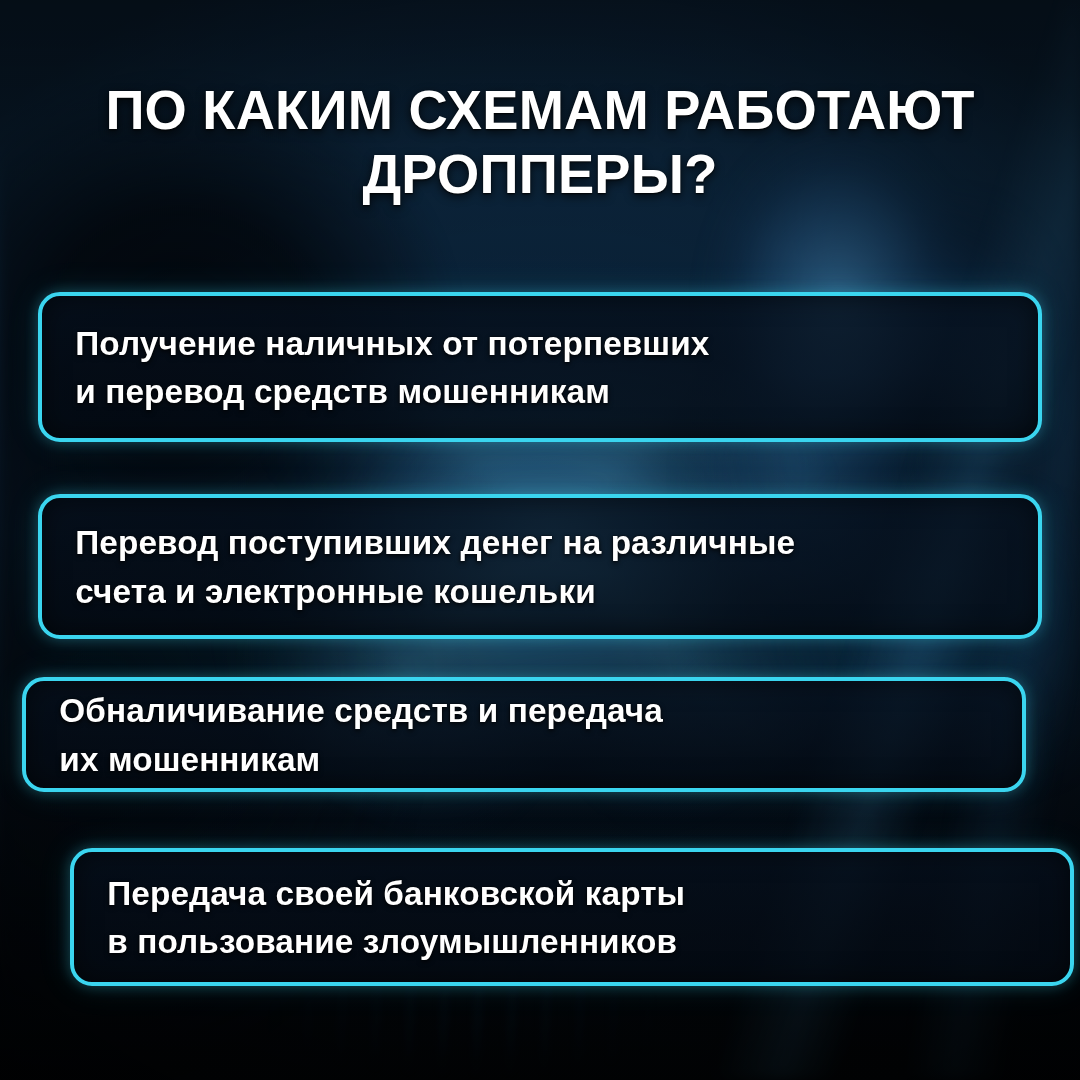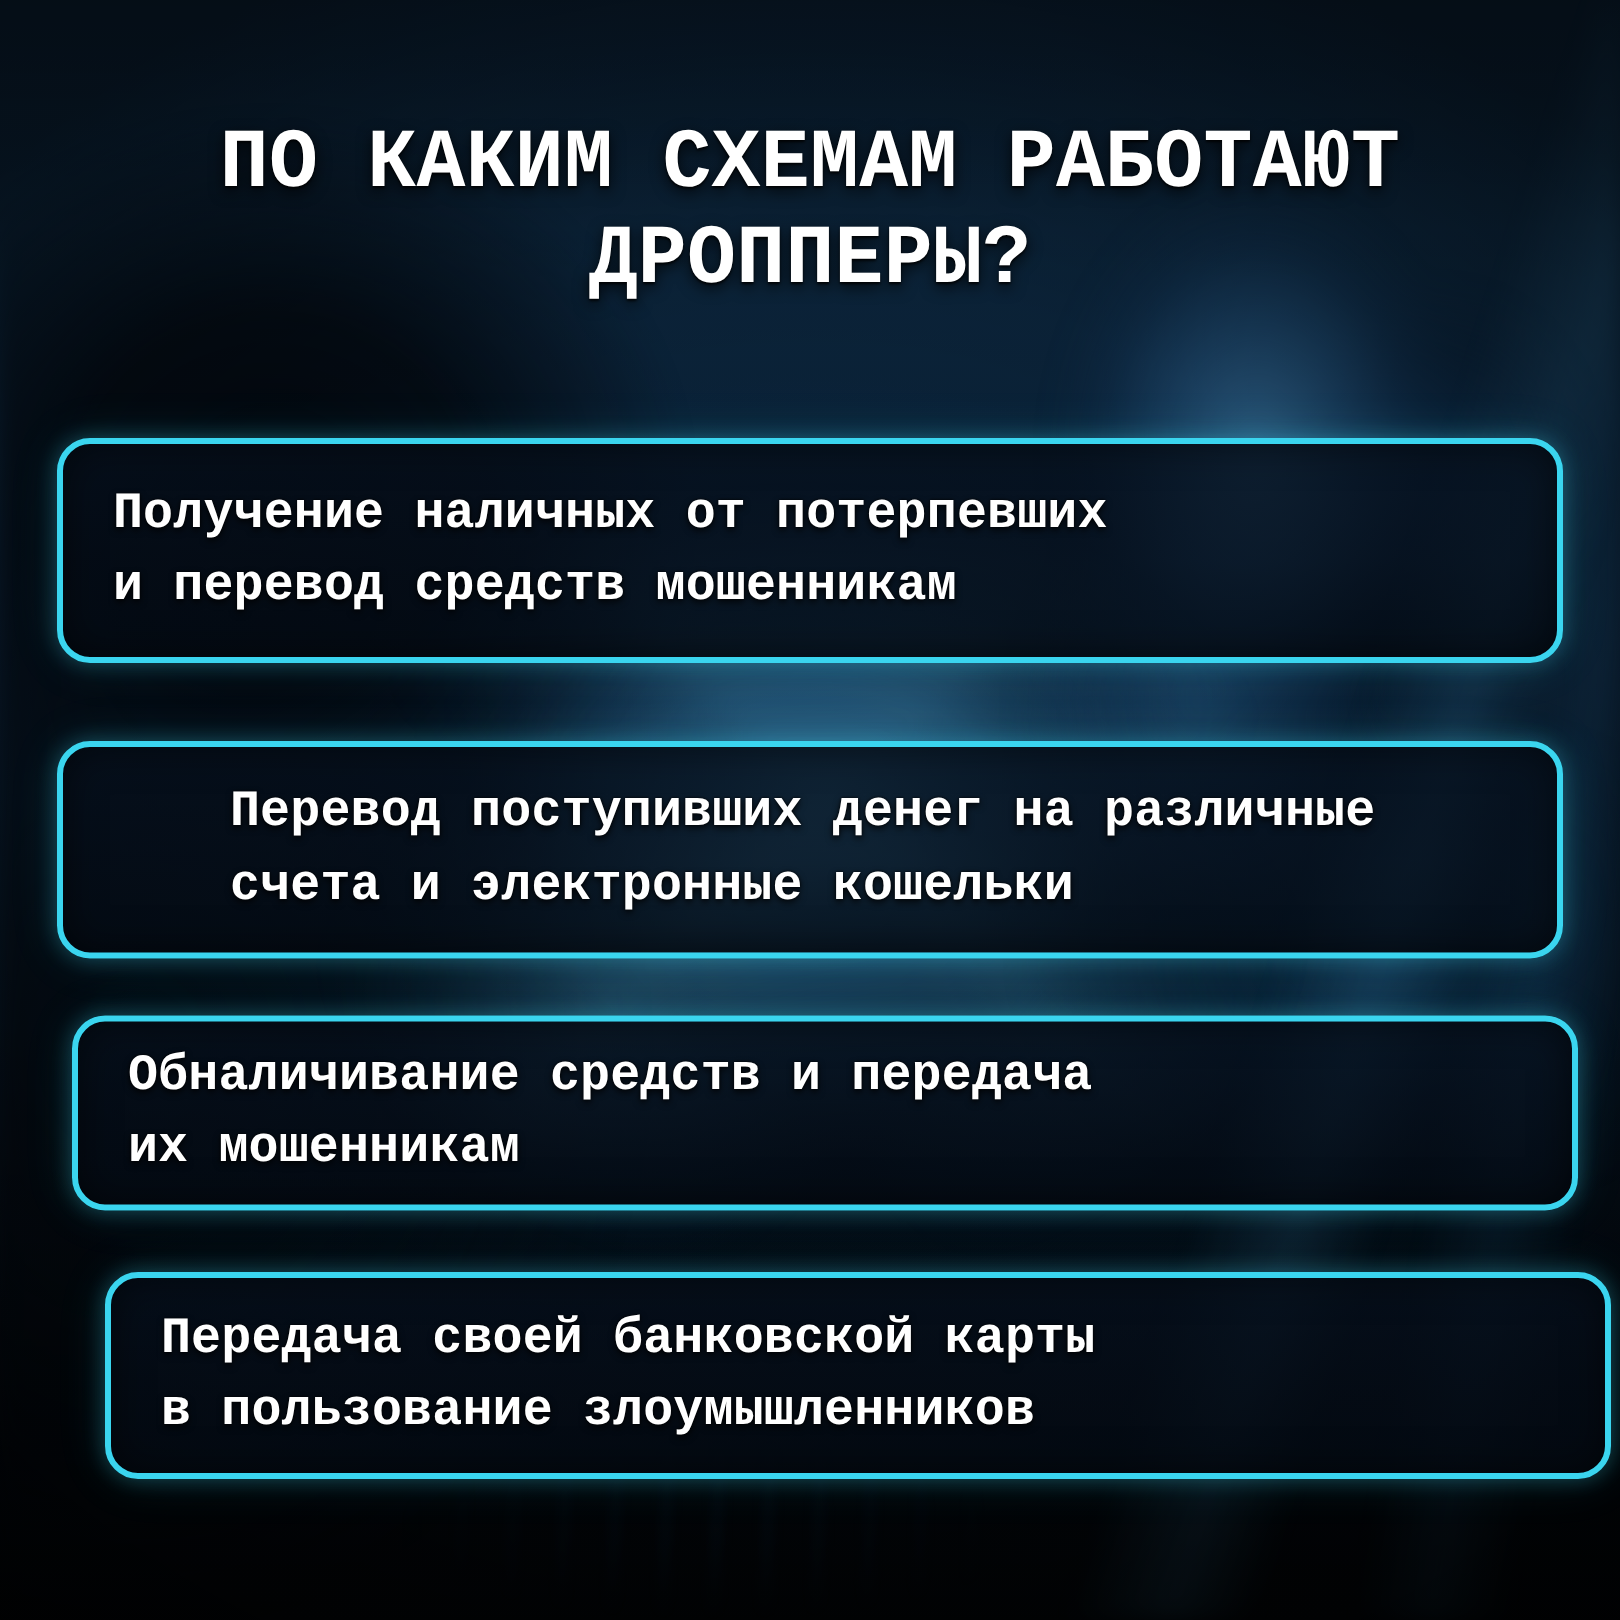--- a/index.html
+++ b/index.html
@@ -6,21 +6,21 @@
   html, body {
     margin: 0;
     padding: 0;
     background: #000;
   }
   #poster {
     position: relative;
     width: 1080px;
     height: 1080px;
     overflow: hidden;
-    font-family: Liberation Mono, monospace;
+    font-family: Liberation Sans, sans-serif;
     background: #06101d;
     user-select: none;
   }
 
   
   .bg-layer { position: absolute; inset: 0; }
 
   
   .bg-base {
     background:
@@ -170,22 +170,22 @@
     transform: scaleX(0.98);
     transform-origin: left center;
     text-shadow:
       0 2px 5px rgba(0,0,0,0.85),
       0 0 2px rgba(0,0,0,0.9);
     white-space: pre-line;
   }
 
   
   #card-1 { left: 38px;  top: 292px; width: 1004px; height: 150px; }
-  #card-2 { left: 38px;  top: 494px; width: 1004px; height: 145px; justify-content: center; }
-  #card-3 { left: 48px;  top: 677px; width: 1004px; height: 130px; }
+  #card-2 { left: 38px;  top: 494px; width: 1004px; height: 145px; }
+  #card-3 { left: 22px;  top: 677px; width: 1004px; height: 115px; }
   #card-4 { left: 38px;  top: 848px; width: 1004px; height: 138px; margin-left: 32px; }
 </style>
 </head>
 <body>
 
 <div id="poster">
 
   <div class="bg-layer bg-base"></div>
   <div class="bg-layer bg-sil-left"></div>
   <div class="bg-layer bg-face"></div>

